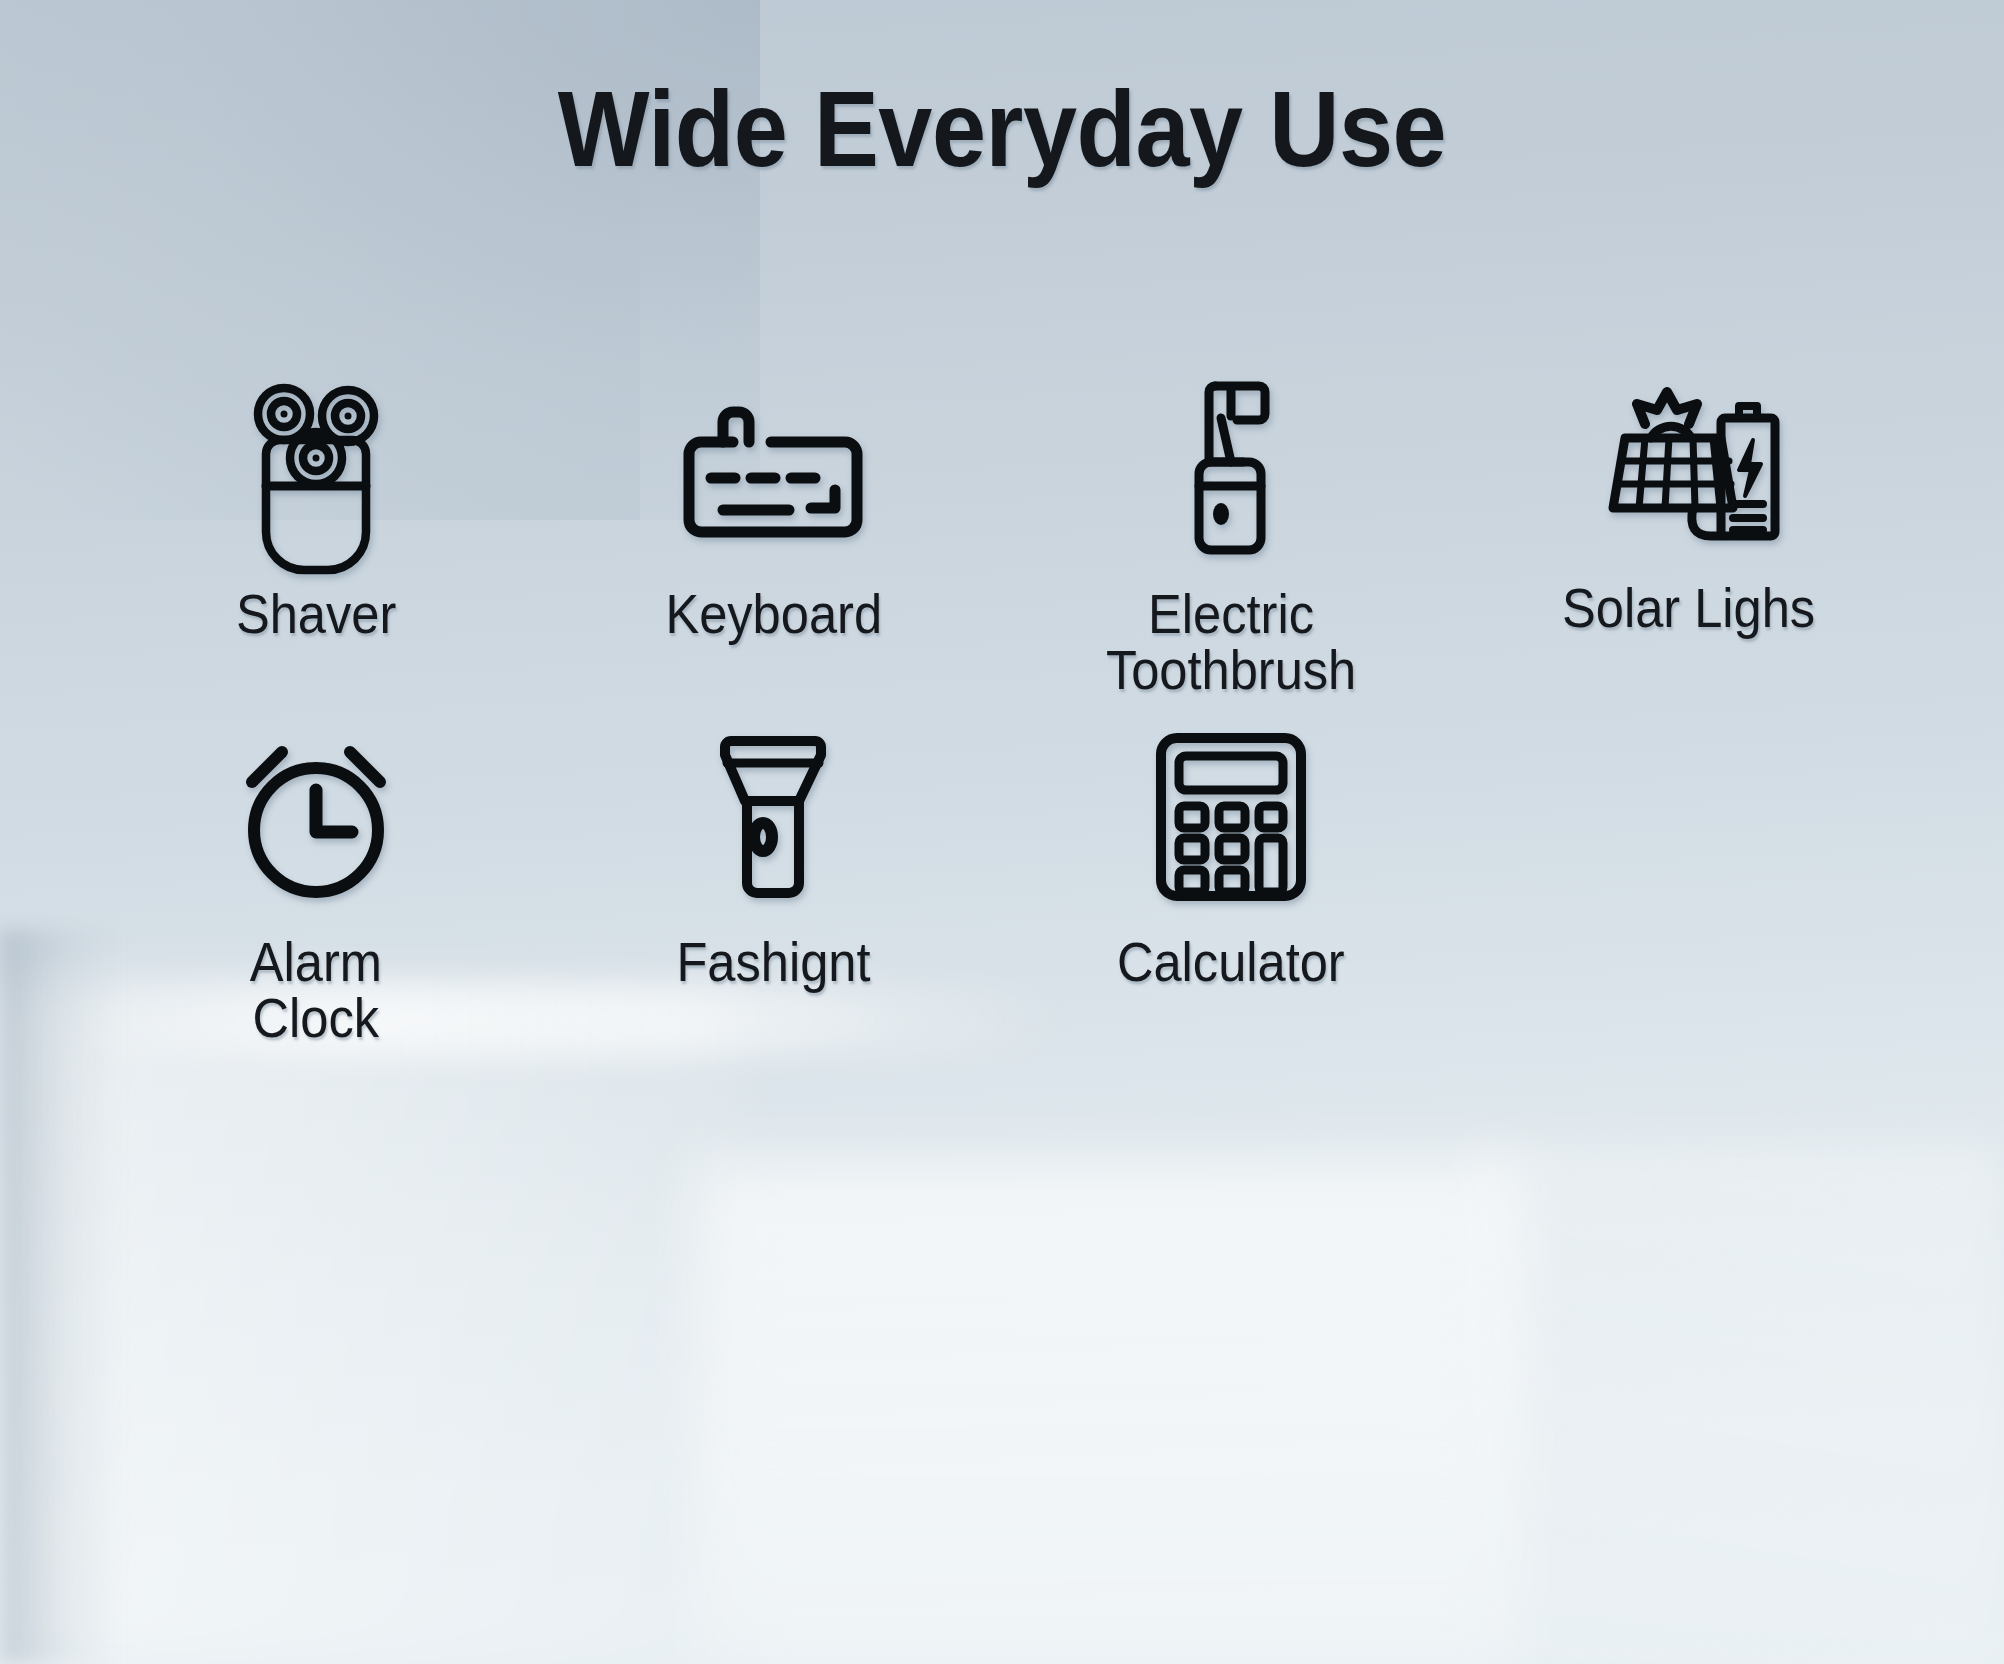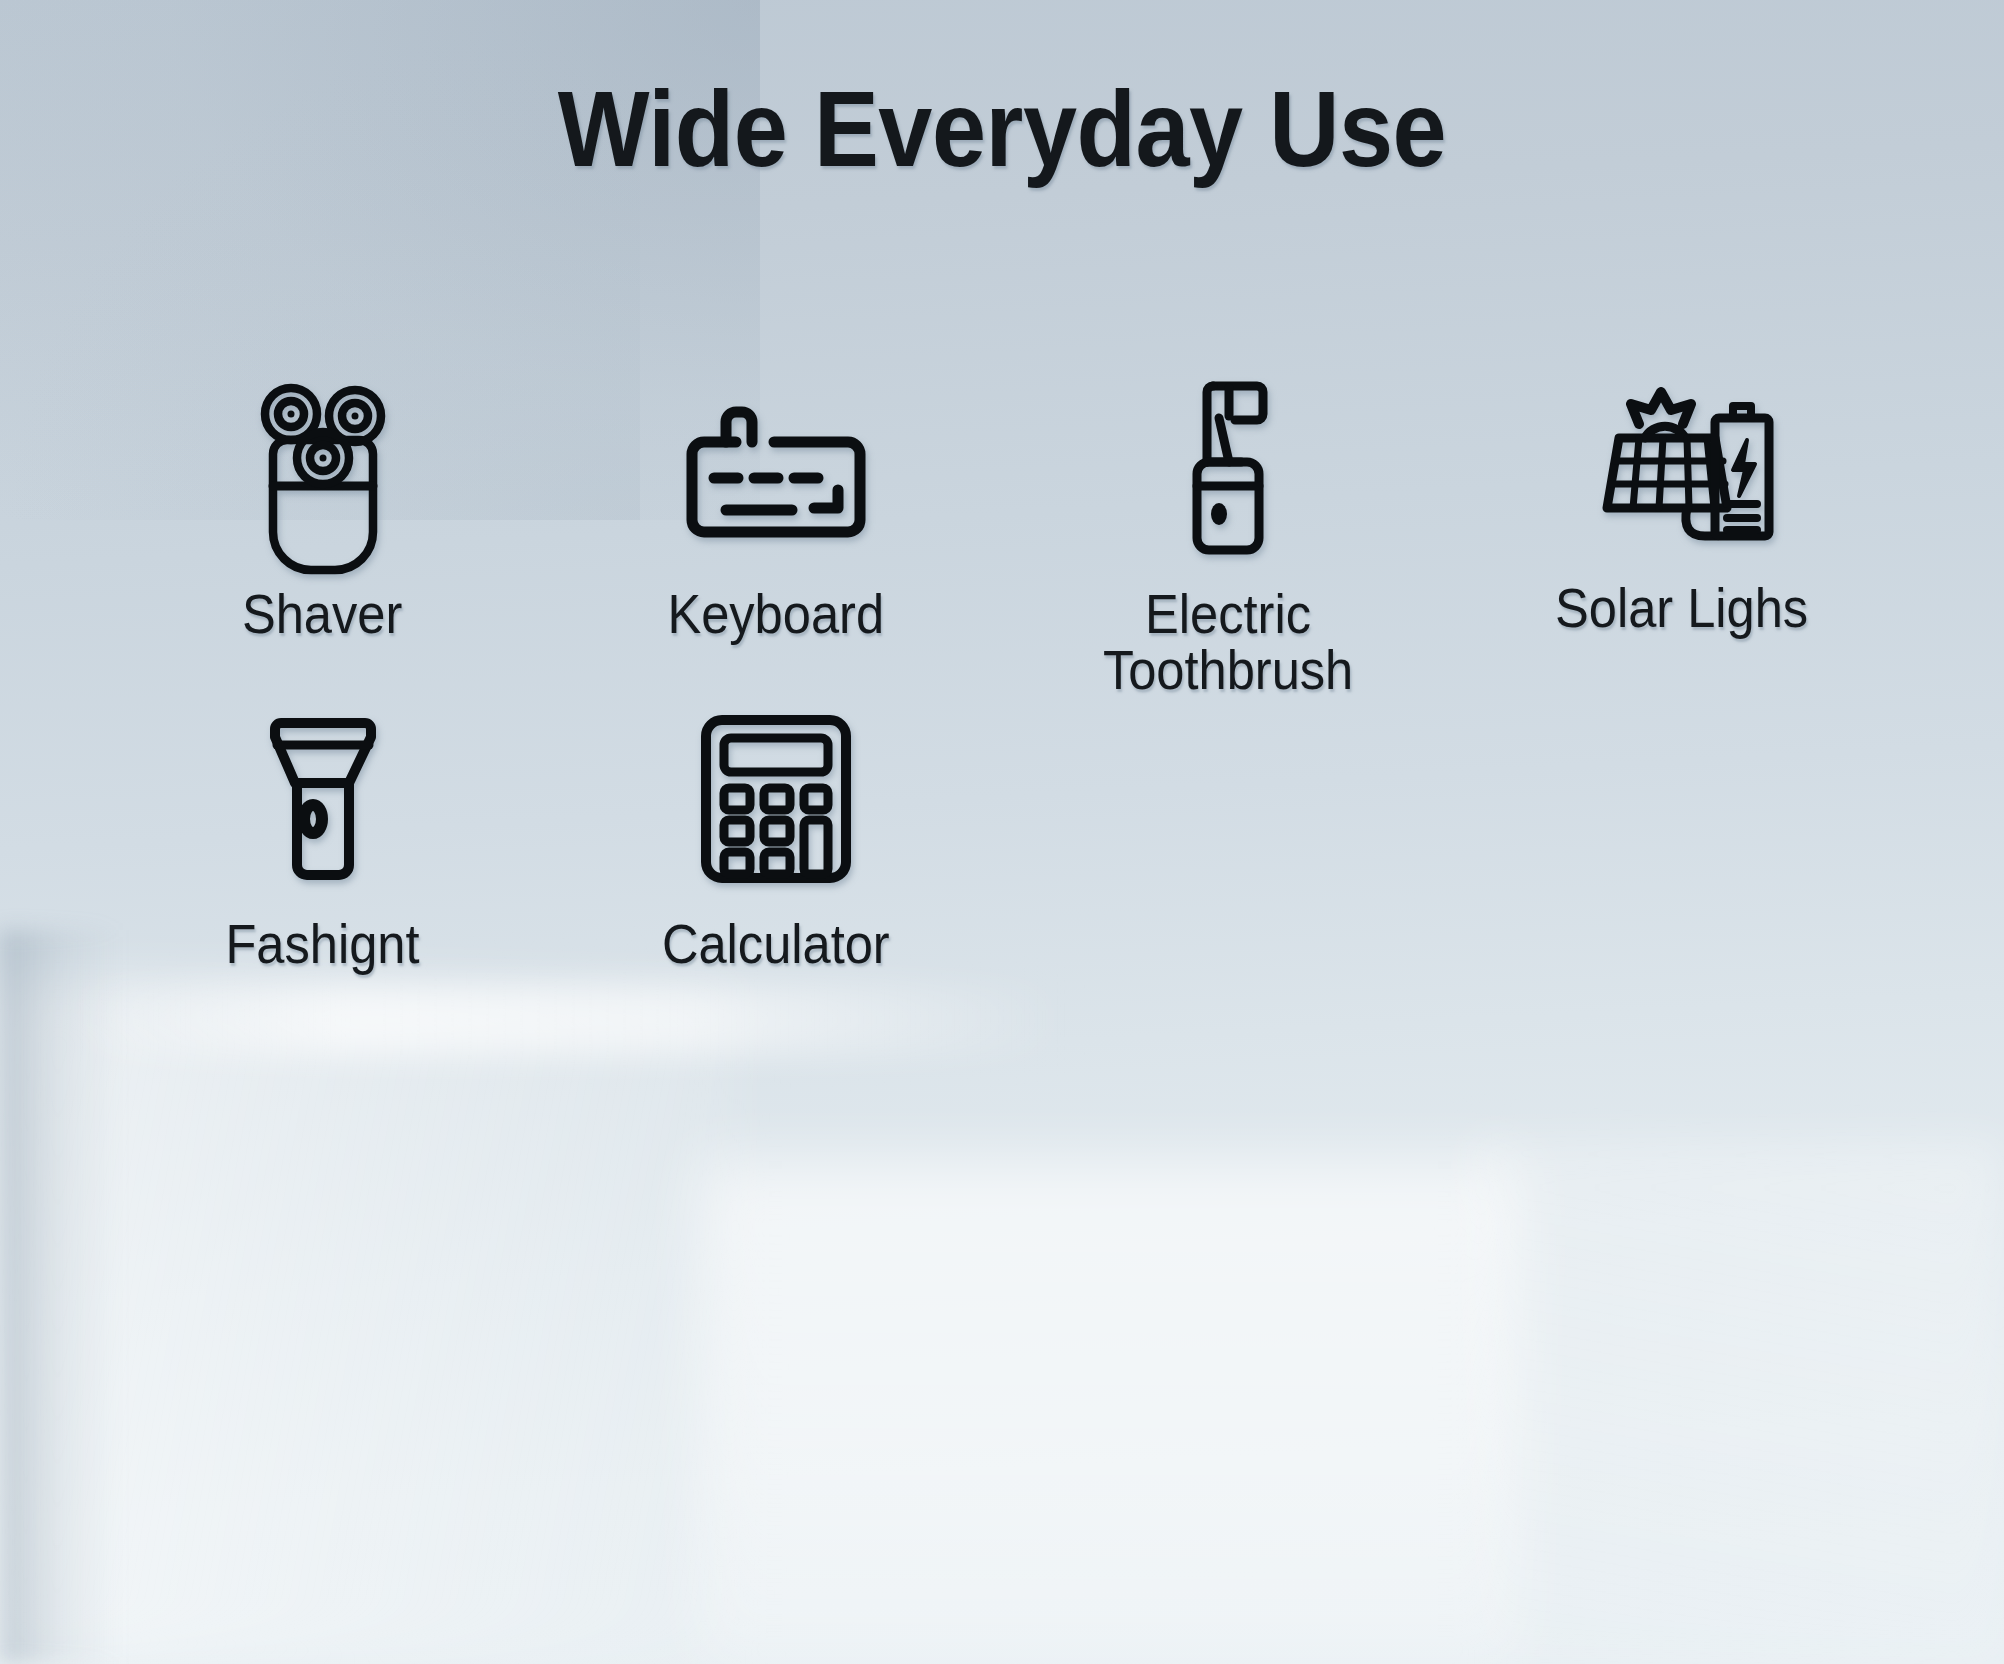--- a/index.html
+++ b/index.html
@@ -112,20 +112,21 @@
 
   .grid {
     position: absolute;
     top: 372px;
     left: 96px;
     width: 1812px;
     display: grid;
     grid-template-columns: repeat(4, 1fr);
     grid-template-rows: repeat(3, 332px);
     row-gap: 0px;
+    gap: 18px;
   }
 
   .cell {
     display: flex;
     flex-direction: column;
     align-items: center;
     justify-content: flex-start;
   }
 
   .icon-box {
@@ -275,20 +276,35 @@
 
             <path d="M140 124 h30" stroke-width="8"></path>
             <path d="M140 138 h30" stroke-width="8"></path>
             <path d="M140 150 h30" stroke-width="8"></path>
           </svg>
         </div>
         <div class="cell-label">Solar Lighs</div>
       </div>
 
 
+      <div class="cell row3">
+        <div class="icon-box">
+          <svg width="172" height="170" viewBox="0 0 172 170" fill="none" stroke="#0b0e11" stroke-width="12" stroke-linecap="round" stroke-linejoin="round">
+
+            <path d="M22 50 L52 20"></path>
+            <path d="M150 50 L120 20"></path>
+
+            <circle cx="86" cy="98" r="62"></circle>
+
+            <path d="M86 58 V100 h36" stroke-width="13"></path>
+          </svg>
+        </div>
+        <div class="cell-label">Alarm
+Clock</div>
+      </div>
 
       <div class="cell row3">
         <div class="icon-box">
           <svg width="108" height="180" viewBox="0 0 108 180" fill="none" stroke="#0b0e11" stroke-width="10" stroke-linecap="round" stroke-linejoin="round">
 
             <path d="M12 14 h84 a6 6 0 0 1 6 6 v8 l-22 46 H26 L6 28 v-8 a6 6 0 0 1 6 -6 z"></path>
 
             <path d="M8 36 h92" stroke-width="9"></path>
 
             <path d="M28 74 h52 v82 a10 10 0 0 1 -10 10 H38 a10 10 0 0 1 -10 -10 z"></path>

